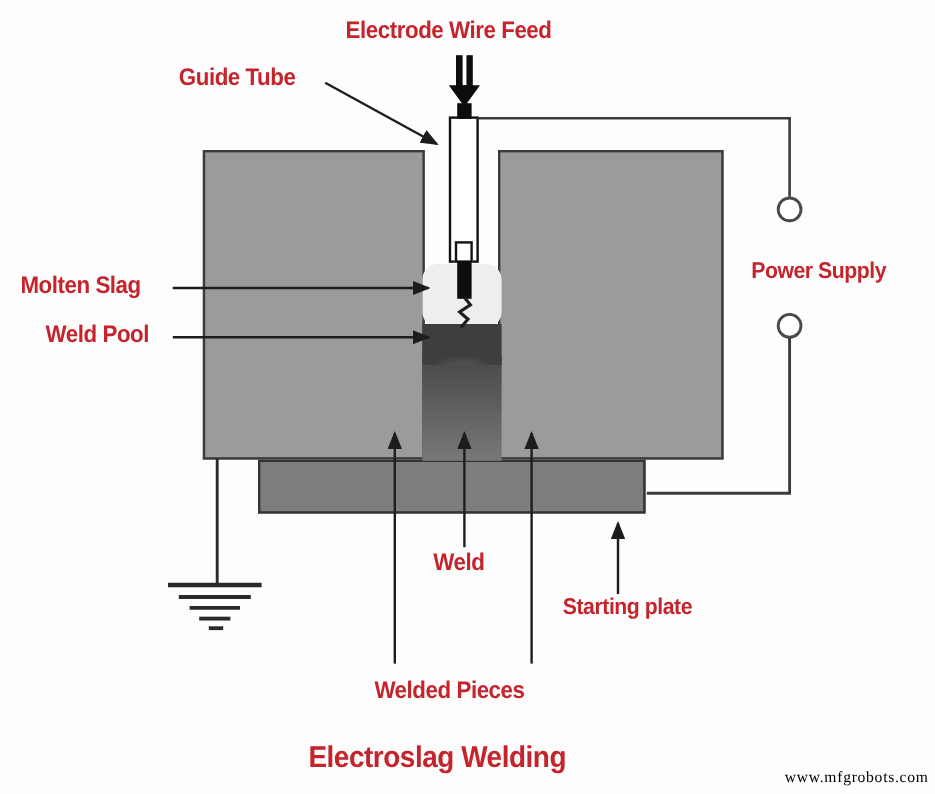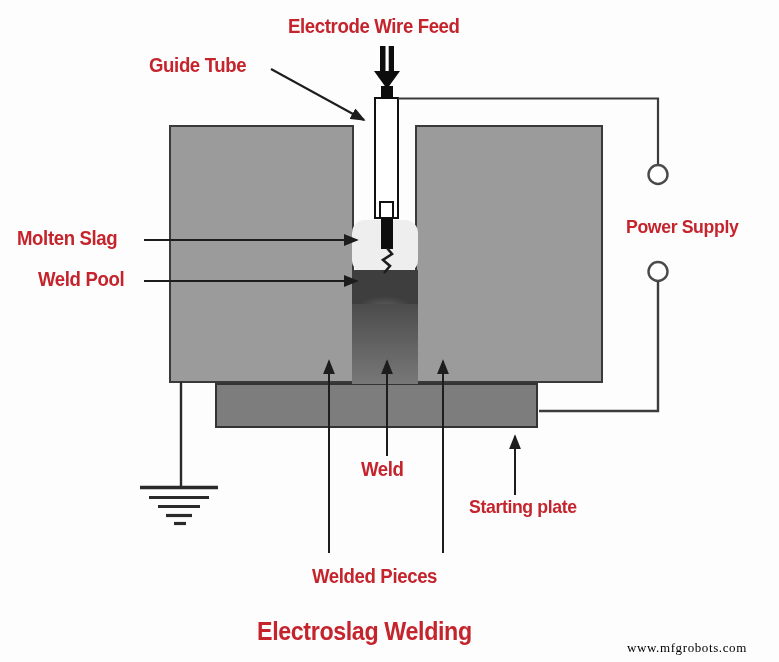--- a/index.html
+++ b/index.html
@@ -92,15 +92,15 @@
   <div class="lbl lbl-20" style="left:149px;top:54px;">Guide Tube</div>
   <div class="lbl lbl-20" style="left:17px;top:227px;">Molten Slag</div>
   <div class="lbl lbl-20" style="left:38px;top:268px;">Weld Pool</div>
   <div class="lbl lbl-19" style="left:626px;top:216px;">Power Supply</div>
   <div class="lbl lbl-20" style="left:361px;top:458px;">Weld</div>
   <div class="lbl lbl-19" style="left:469px;top:496px;">Starting plate</div>
   <div class="lbl lbl-20" style="left:312px;top:565px;">Welded Pieces</div>
 
   <div class="lbl title-lbl" style="left:257px;top:617px;">Electroslag Welding</div>
 
-  <div class="watermark" style="left:627px;top:640px;">www.mfgrobots.com</div>
+  <div class="watermark" style="left:654px;top:640px;">www.mfgrobots.com</div>
 
 </div>
 
 </body></html>

